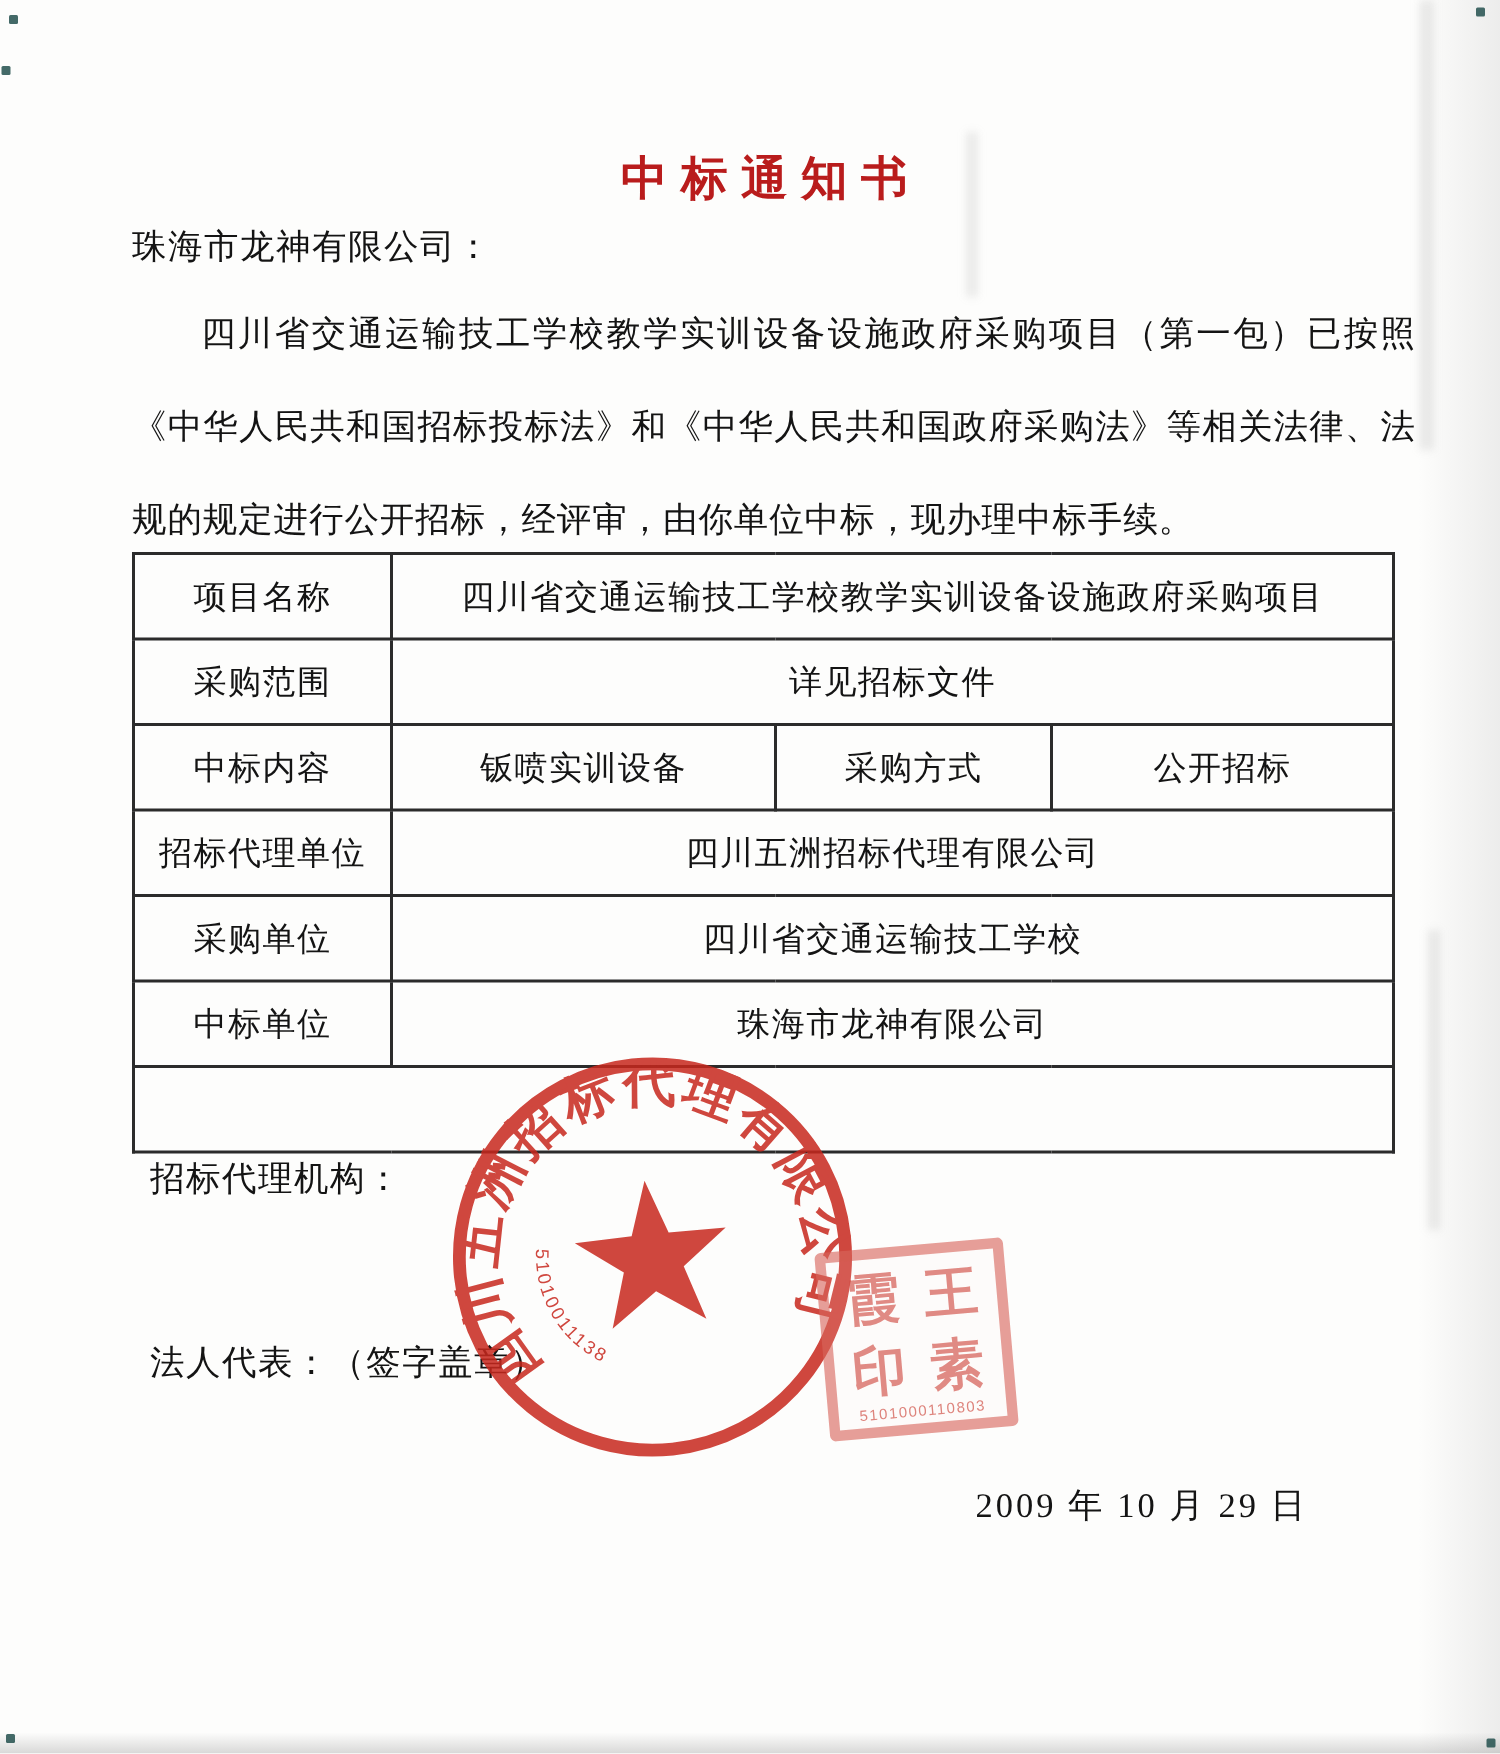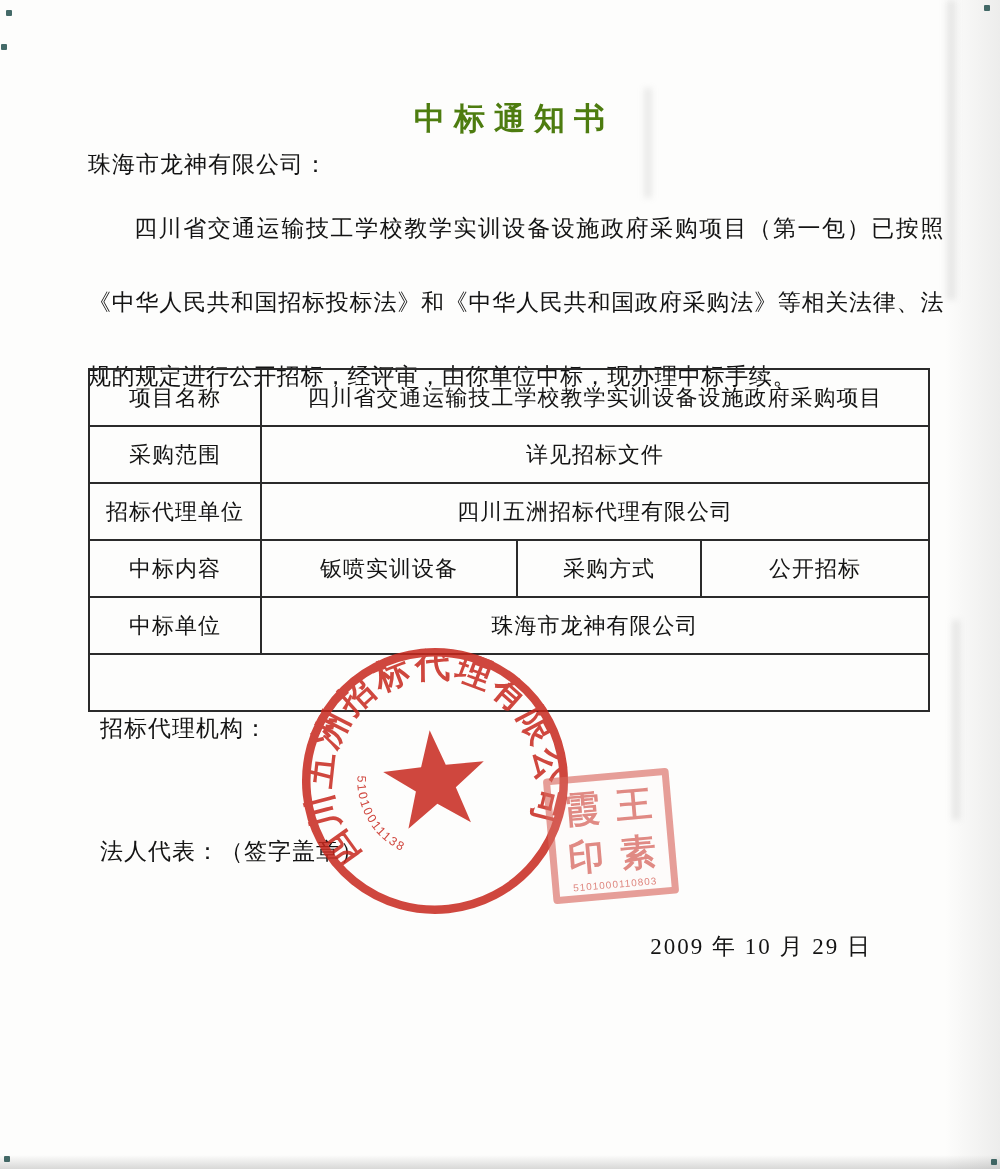--- a/index.html
+++ b/index.html
@@ -12,26 +12,26 @@
   
   .shade-right{position:absolute;top:0;right:0;width:55px;height:100%;
     background:linear-gradient(to left,rgba(150,150,150,.16),rgba(150,150,150,0));pointer-events:none;}
   .shade-bottom{position:absolute;bottom:0;left:0;width:100%;height:14px;
     background:linear-gradient(to top,rgba(120,120,120,.28),rgba(120,120,120,0));pointer-events:none;}
   .streak{position:absolute;background:rgba(120,120,120,.14);filter:blur(3px);pointer-events:none;}
   .dot{position:absolute;width:6px;height:6px;background:#23504d;opacity:.85;border-radius:1px;}
   
   .doc-title{
     position:absolute;top:98px;left:88px;width:852px;text-align:center;
-    font-size:31px;font-weight:bold;letter-spacing:9px;color:#4d7c0f;
+    font-size:31px;font-weight:bold;letter-spacing:9px;color:#b91c1c;
   }
   .salutation{position:absolute;top:149px;left:88px;font-size:23px;letter-spacing:1px;}
   .body-par{
     position:absolute;top:192px;left:88px;width:856px;
-    font-size:23px;line-height:74px;text-indent:2em;letter-spacing:.6px;
+    font-size:23px;line-height:62px;text-indent:2em;letter-spacing:.6px;
     text-align:justify;
   }
   
   table.award{
     position:absolute;top:368px;left:88px;width:840px;
     border-collapse:collapse;table-layout:fixed;
     font-size:22px;
   }
   table.award td{
     border:2px solid #2b2b2b;text-align:center;vertical-align:middle;
@@ -95,28 +95,32 @@
   <tbody>
       <tr>
     <td>项目名称</td>
     <td colspan="3">四川省交通运输技工学校教学实训设备设施政府采购项目</td>
   </tr>
   <tr>
     <td>采购范围</td>
     <td colspan="3">详见招标文件</td>
   </tr>
   <tr>
+    <td>中标内容</td>
+    <td>钣喷实训设备</td>
+    <td>采购方式</td>
+    <td>公开招标</td>
+  </tr>
+  <tr>
     <td>招标代理单位</td>
     <td colspan="3">四川五洲招标代理有限公司</td>
   </tr>
   <tr>
-    <td>中标内容</td>
-    <td>钣喷实训设备</td>
-    <td>采购方式</td>
-    <td>公开招标</td>
+    <td>采购单位</td>
+    <td colspan="3">四川省交通运输技工学校</td>
   </tr>
   <tr>
     <td>中标单位</td>
     <td colspan="3">珠海市龙神有限公司</td>
   </tr>
   <tr>
     <td colspan="4" class="footer-cell">
       <div class="agency-label">招标代理机构：</div>
       <div class="legal-label">法人代表：（签字盖章）</div>
       <div class="date-line">2009 年 10 月 29 日</div>

